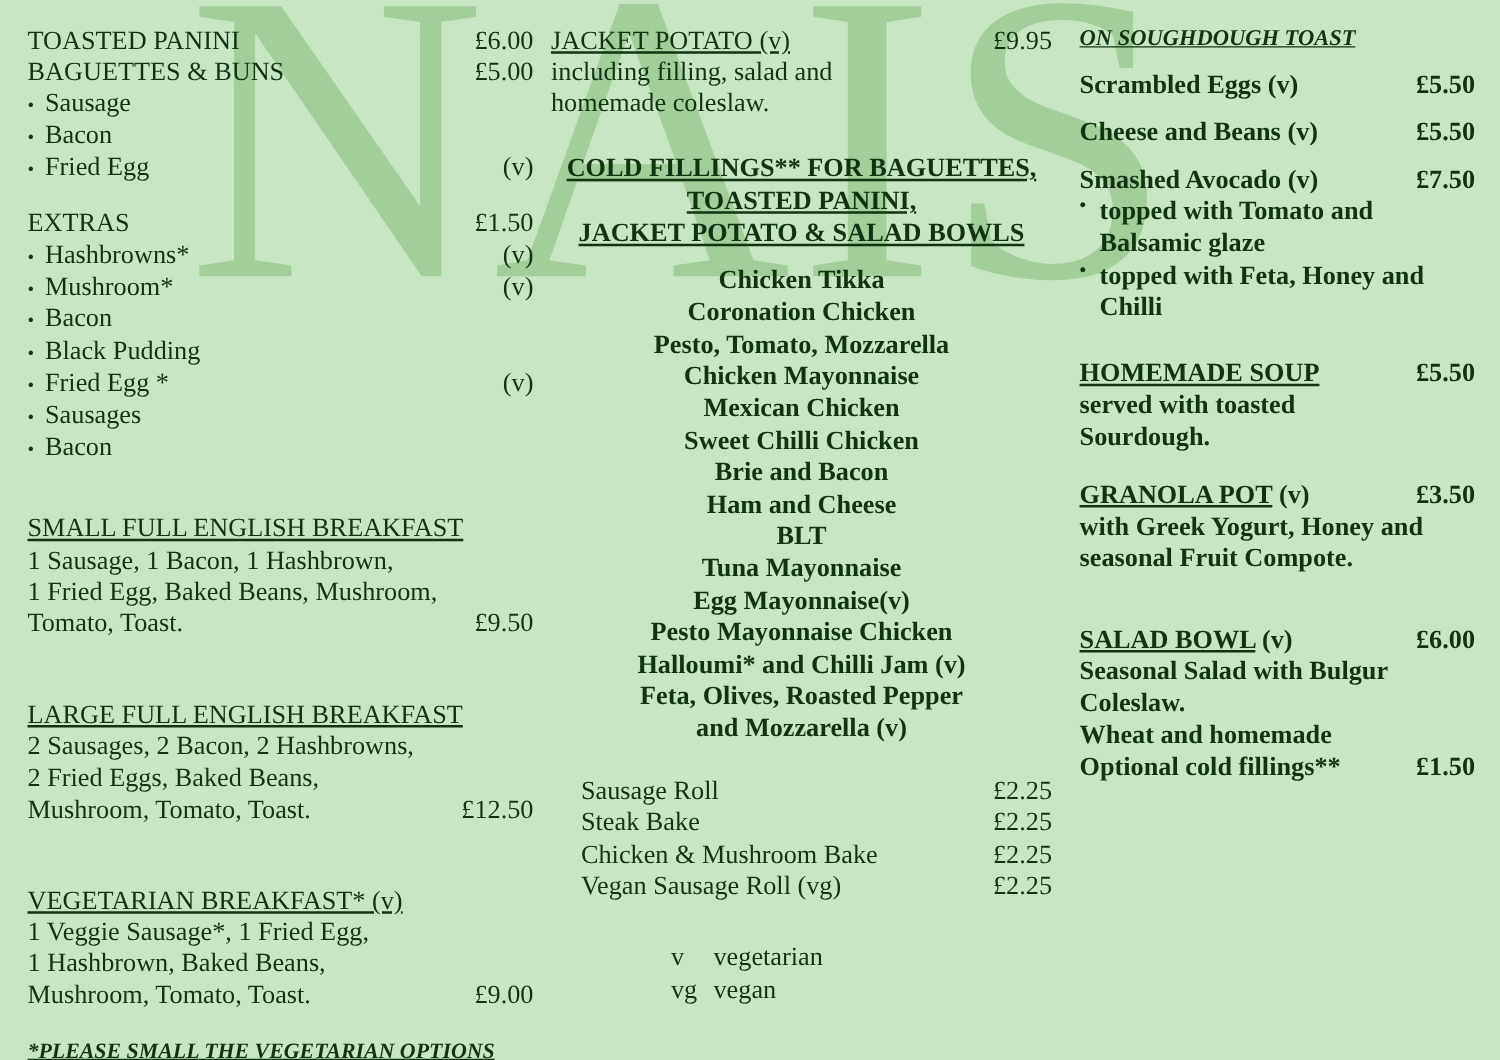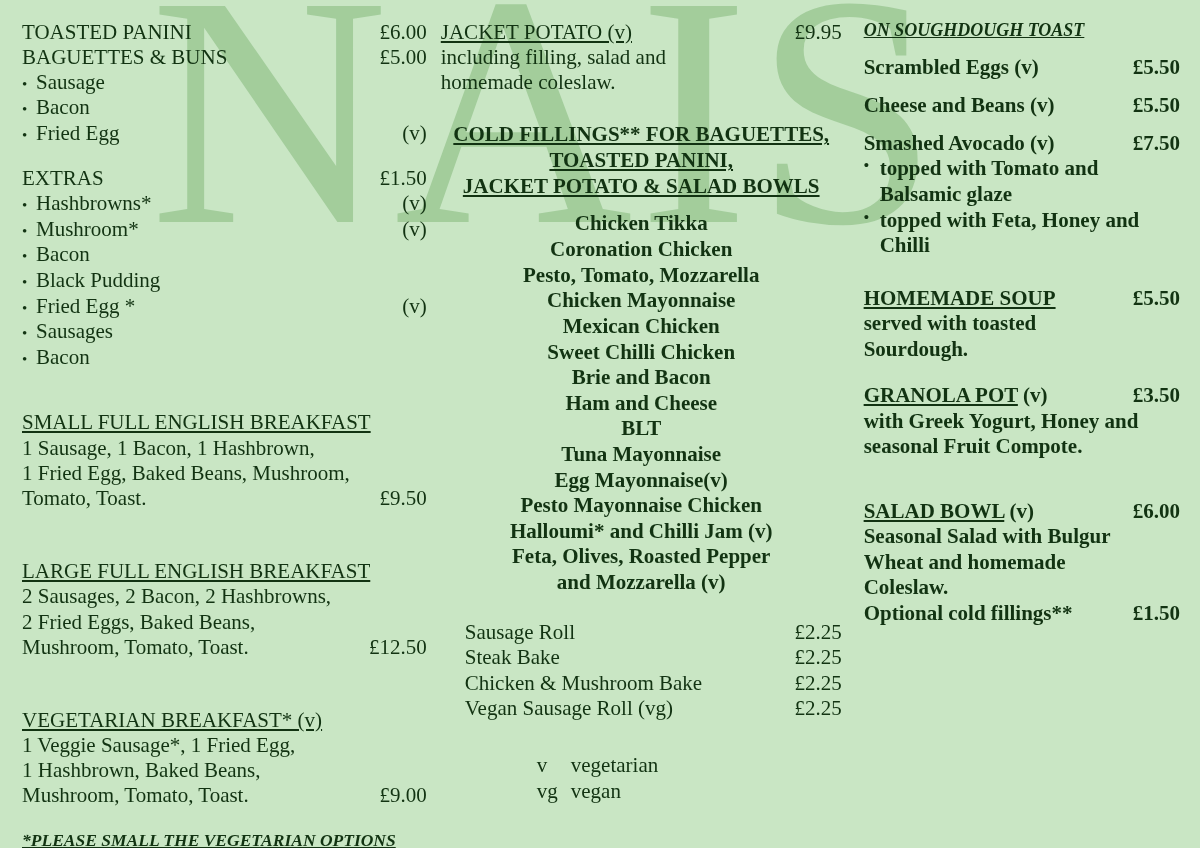--- a/index.html
+++ b/index.html
@@ -437,21 +437,21 @@
     <div class="gap-s"></div>
 
     <div>
       <div class="r-row">
         <span>
           <span class="u">SALAD BOWL</span><span> (v)</span>
         </span>
         <span class="price">£6.00</span>
       </div>
       <div class="r-sub">Seasonal Salad with Bulgur</div>
+      <div class="r-sub">Coleslaw.</div>
       <div class="r-sub">Wheat and homemade</div>
-      <div class="r-sub">Coleslaw.</div>
       <div class="r-line">
         <span>Optional cold fillings**</span>
         <span>£1.50</span>
       </div>
     </div>
   </div>
 </div>
 
 </body></html>

